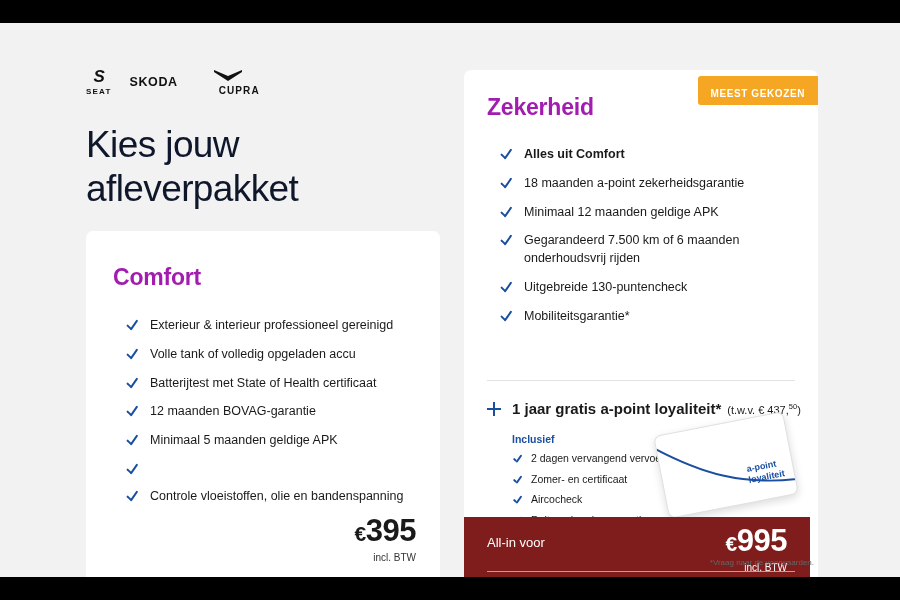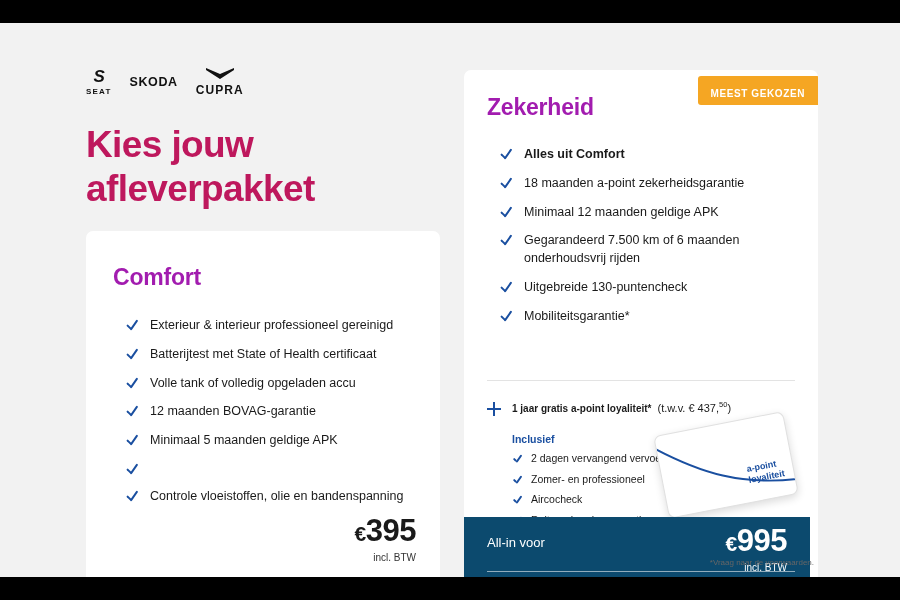--- a/index.html
+++ b/index.html
@@ -33,30 +33,30 @@
     height: 28px;
   }
   .brand { display: flex; flex-direction: column; align-items: center; }
   .seat-mark {
     font-size: 17px; font-weight: 700; color: #111; line-height: 1;
     letter-spacing: -1px; font-style: italic;
   }
   .seat-text { font-size: 8px; font-weight: 700; color: #111; letter-spacing: 1.2px; margin-top: 2px; text-align: center; }
   .skoda-text { font-size: 12.5px; font-weight: 700; color: #111; letter-spacing: 0.6px; }
   .cupra-mark { color: #111; line-height: 0; }
-  .cupra-text { font-size: 12px; font-weight: 700; color: #111; letter-spacing: 1.1px; margin-top: 3px; }
+  .cupra-text { font-size: 10px; font-weight: 700; color: #111; letter-spacing: 1.1px; margin-top: 3px; margin-left: 23px; }
 
   
   .headline {
     position: absolute;
     left: 86px; top: 100px;
     width: 420px;
     font-size: 37px;
-    font-weight: 700;
-    color: #be185d;
+    font-weight: 400;
+    color: #0f172a;
     line-height: 1.18;
     letter-spacing: -0.6px;
   }
   .headline span { display: block; }
 
   
   .card {
     position: absolute;
     border-radius: 7px;
     overflow: hidden;
@@ -150,21 +150,21 @@
     flex: 0 0 auto;
     align-self: flex-start;
     margin-top: 2px;
   }
   .plus::before, .plus::after {
     content: ""; position: absolute; background: #1a4fa0;
   }
   .plus::before { left: 6px; top: 0; width: 2px; height: 14px; }
   .plus::after  { left: 0; top: 6px; width: 14px; height: 2px; }
   .loyal-main {
-    font-size: 10px; font-weight: 700; color: #1a1a1a;
+    font-size: 15px; font-weight: 700; color: #1a1a1a;
   }
   .loyal-sub {
     font-size: 11px; color: #1a1a1a; margin-left: 6px; font-weight: 400;
   }
   .loyal-sub sup { font-size: 7.5px; }
 
   .inclusief {
     position: absolute;
     left: 48px; top: 363px;
     font-size: 10.5px;
@@ -233,21 +233,21 @@
   .price-note {
     font-size: 10px;
     color: #333;
     margin-top: 6px;
   }
 
   .blue-bar {
     position: absolute;
     left: 0; bottom: 0;
     width: 346px; height: 68px;
-    background: #0c4a6e;
+    background: #7f1d1d;
   }
   .blue-label {
     position: absolute;
     left: 23px; top: 18px;
     font-size: 13px;
     color: #fff;
   }
   .blue-price {
     position: absolute;
     right: 23px; top: 8px;
@@ -302,25 +302,25 @@
     <div class="card card-comfort">
       <div class="card-title comfort-title">Comfort</div>
 
       <ul class="features comfort-list">
         <li>
           <span class="check"></span>
           <span class="feat-text">Exterieur &amp; interieur professioneel gereinigd</span>
         </li>
         <li>
           <span class="check"></span>
+          <span class="feat-text">Volle tank of volledig opgeladen accu</span>
+        </li>
+        <li>
+          <span class="check"></span>
           <span class="feat-text">Batterijtest met State of Health certificaat</span>
-        </li>
-        <li>
-          <span class="check"></span>
-          <span class="feat-text">Volle tank of volledig opgeladen accu</span>
         </li>
         <li>
           <span class="check"></span>
           <span class="feat-text">12 maanden BOVAG-garantie</span>
         </li>
         <li>
           <span class="check"></span>
           <span class="feat-text">Minimaal 5 maanden geldige APK</span>
         </li>
         <li>
@@ -379,21 +379,21 @@
 
       <div class="inclusief">Inclusief</div>
 
       <ul class="sublist">
         <li>
           <span class="check-sm"></span>
           <span class="sub-text">2 dagen vervangend vervoer</span>
         </li>
         <li>
           <span class="check-sm"></span>
-          <span class="sub-text">Zomer- en professioneel</span>
+          <span class="sub-text">Zomer- en certificaat</span>
         </li>
         <li>
           <span class="check-sm"></span>
           <span class="sub-text">Aircocheck</span>
         </li>
         <li>
           <span class="check-sm"></span>
           <span class="sub-text">Ruit- en bandenreparatie</span>
         </li>
       </ul>

